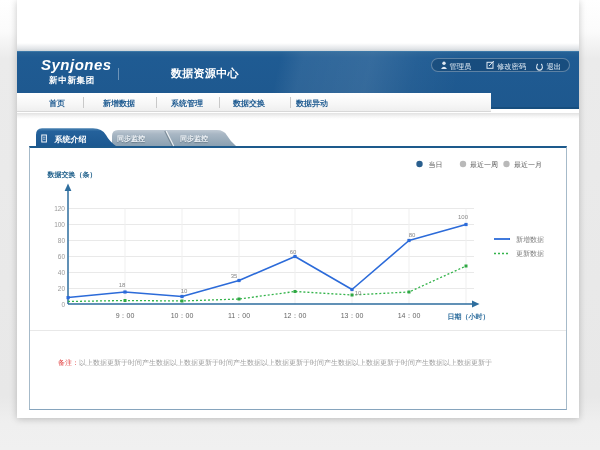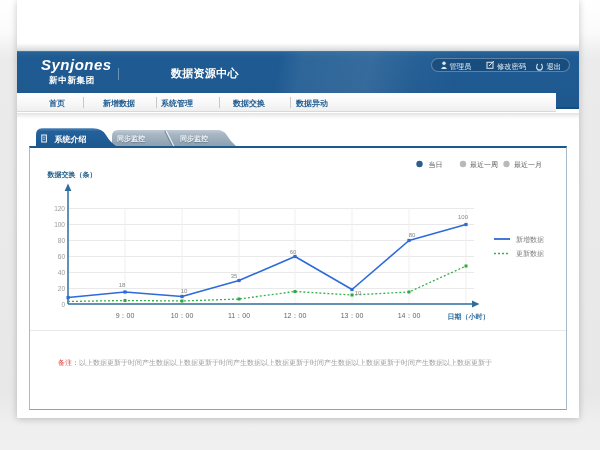--- a/index.html
+++ b/index.html
@@ -15,21 +15,21 @@
             linear-gradient(103deg, rgba(255,255,255,0) 46%, rgba(255,255,255,.07) 50%, rgba(255,255,255,.10) 62%, rgba(255,255,255,.03) 70%, rgba(255,255,255,0) 78%),
             linear-gradient(180deg,#276296 0%,#1f5b93 10%,#1e588e 100%);
           border-top:1px solid #3c78a8; border-bottom:2px solid #174e7e;text-align:right; }
   .logo1 { position:absolute; left:24px; top:4px; color:#fff; font-size:15px; font-weight:bold;
            letter-spacing:.5px; font-style:italic; }
   .logo2 { position:absolute; left:32px; top:23px; color:#fff; font-size:8.5px; font-weight:bold; letter-spacing:0.7px; }
   .hsep  { position:absolute; left:101px; top:16px; width:1px; height:12px; background:rgba(255,255,255,.35); }
   .htitle{ position:absolute; left:106px; top:13.5px; color:#fff; font-size:11px; font-weight:bold; letter-spacing:0.3px;margin-left:48px;}
   .pill  { position:absolute; left:414px; top:6px; width:139px; height:14px; border-radius:8px;
            background:rgba(10,45,80,.30); border:1px solid rgba(255,255,255,.30); }
-  .nav   { position:absolute; left:0; top:93px; width:539px; height:19px;
+  .nav   { position:absolute; left:0; top:93px; width:474px; height:19px;
            background:linear-gradient(180deg,#ffffff 0%,#f7f7f7 60%,#efefef 100%); border-bottom:1px solid #d8d8d8; }
   .nav b { position:absolute; top:5px; color:#235e93; font-size:8px; font-weight:bold; }
   .nav i { position:absolute; top:4px; width:1px; height:11px; background:#c9c9c9; }
   .navshade { position:absolute; left:0; top:113px; width:562px; height:6px;
            background:linear-gradient(180deg,#e2e2e2 0%,#f6f6f6 60%,#ffffff 100%); }
   .box { position:absolute; left:12px; top:146px; width:538px; height:264px; background:#fff;
          border-top:2px solid #1d5a8c; border-left:1px solid #a6bac9; border-right:1px solid #a6bac9;
          border-bottom:1px solid #86a4bd; }
   .innersep { position:absolute; left:13px; top:330px; width:536px; height:1px; background:#e8e8e8; }
   .note { position:absolute; left:41px; top:357.5px; font-size:7px; color:#a0a0a0; width:520px; white-space:nowrap; }
@@ -45,21 +45,21 @@
     <div class="logo2">新中新集团</div>
     <div class="hsep"></div>
     <div class="htitle">数据资源中心</div>
     <div class="pill"></div>
   </div>
   <div class="nav">
     <b style="left:32px">首页</b>
       <i style="left:66px"></i>
     <b style="left:86px">新增数据</b>
       <i style="left:139px"></i>
-    <b style="left:144px">系统管理</b>
+    <b style="left:154px">系统管理</b>
       <i style="left:202px"></i>
     <b style="left:216px">数据交换</b>
       <i style="left:273px"></i>
     <b style="left:279px">数据异动</b>
   </div>
   <div class="navshade"></div>
   <div class="box"></div>
   <div class="innersep"></div>
   <div class="note"><b>备注：</b>以上数据更新于时间产生数据以上数据更新于时间产生数据以上数据更新于时间产生数据以上数据更新于时间产生数据以上数据更新于</div>
 </div>

